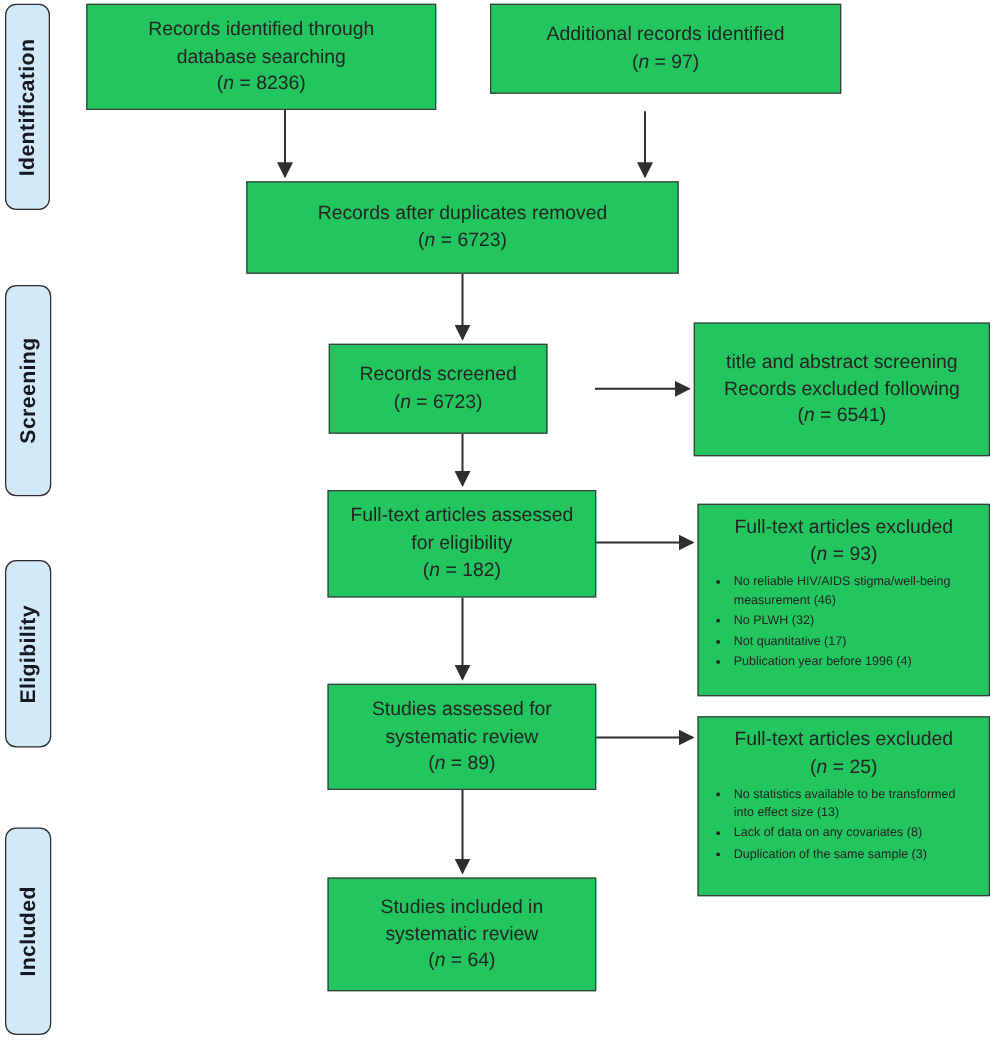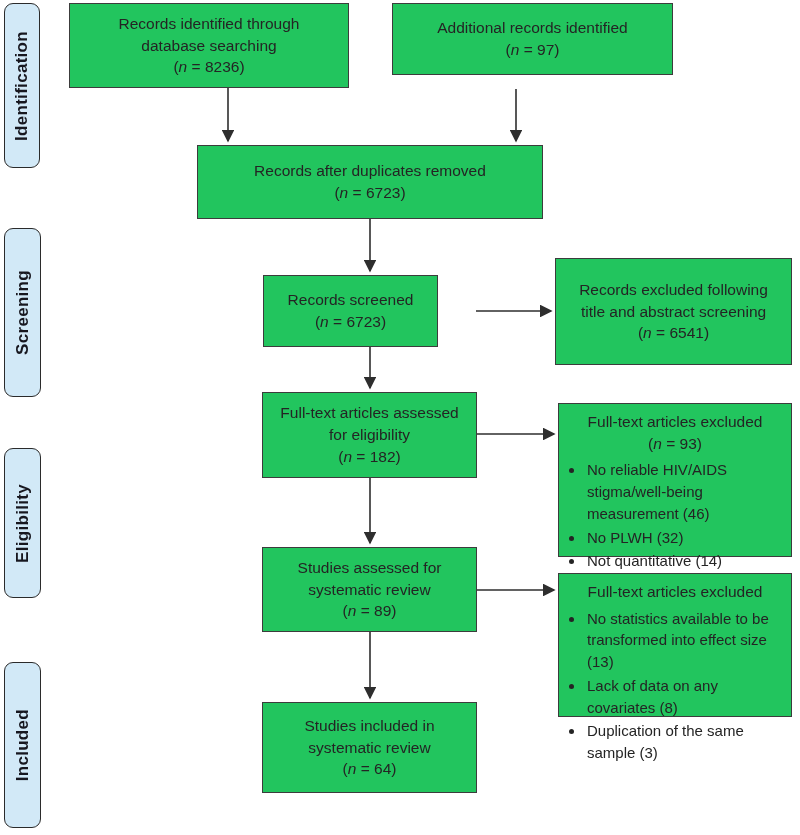--- a/index.html
+++ b/index.html
@@ -21,21 +21,21 @@
   .fbox{
     position:absolute;box-sizing:border-box;background:#22c55e;
     border:1.5px solid #3c3c3c;
     display:flex;flex-direction:column;align-items:center;justify-content:center;
     text-align:center;font-size:15.5px;line-height:1.4;color:#242424;
   }
   .bl{width:100%;}
   .nline i{font-style:italic;}
   .excl{justify-content:flex-start;padding-top:7px;margin-top:20px;}
   .bullets{
-    text-align:left;font-size:15px;line-height:1.45;
+    text-align:left;font-size:10px;line-height:1.45;
     margin:5px 0 0 0;padding:0 8px 0 26px;align-self:flex-start;
   }
   .bullets li{margin:0 0 2px 0;padding-left:2px;}
   
   .arrows{position:absolute;left:0;top:0;pointer-events:none;}
   .arrows line{stroke:#2e2e2e;stroke-width:1.6;}
 </style>
 </head>
 <body>
 
@@ -86,50 +86,51 @@
     <div class="bl">Records after duplicates removed</div>
     <div class="bl nline"><span>(</span><i>n</i><span> = </span><span>6723</span><span>)</span></div>
   </div>
 
   <div class="fbox" style="left:263px;top:275px;width:175px;height:72px">
     <div class="bl">Records screened</div>
     <div class="bl nline"><span>(</span><i>n</i><span> = </span><span>6723</span><span>)</span></div>
   </div>
 
   <div class="fbox" style="left:555px;top:258px;width:237px;height:107px">
+    <div class="bl">title and abstract screening</div>
     <div class="bl">Records excluded following</div>
-    <div class="bl">title and abstract screening</div>
     <div class="bl nline"><span>(</span><i>n</i><span> = </span><span>6541</span><span>)</span></div>
   </div>
 
   <div class="fbox" style="left:262px;top:392px;width:215px;height:86px">
     <div class="bl">Full-text articles assessed</div>
     <div class="bl">for eligibility</div>
     <div class="bl nline"><span>(</span><i>n</i><span> = </span><span>182</span><span>)</span></div>
   </div>
 
   <div class="fbox excl" style="left:558px;top:383px;width:234px;height:154px">
     <div class="bl">Full-text articles excluded</div>
     <div class="bl nline"><span>(</span><i>n</i><span> = </span><span>93</span><span>)</span></div>
     <ul class="bullets">
       <li>No reliable HIV/AIDS stigma/well-being measurement (46)</li>
       <li>No PLWH (32)</li>
-      <li>Not quantitative (14)</li>
+      <li>Not quantitative (17)</li>
       <li>Publication year before 1996 (4)</li>
     </ul>
   </div>
 
   <div class="fbox" style="left:262px;top:547px;width:215px;height:85px">
     <div class="bl">Studies assessed for</div>
     <div class="bl">systematic review</div>
     <div class="bl nline"><span>(</span><i>n</i><span> = </span><span>89</span><span>)</span></div>
   </div>
 
   <div class="fbox excl" style="left:558px;top:553px;width:234px;height:144px">
     <div class="bl">Full-text articles excluded</div>
+    <div class="bl nline"><span>(</span><i>n</i><span> = </span><span>25</span><span>)</span></div>
     <ul class="bullets">
       <li>No statistics available to be transformed into effect size (13)</li>
       <li>Lack of data on any covariates (8)</li>
       <li>Duplication of the same sample (3)</li>
     </ul>
   </div>
 
   <div class="fbox" style="left:262px;top:702px;width:215px;height:91px">
     <div class="bl">Studies included in</div>
     <div class="bl">systematic review</div>

